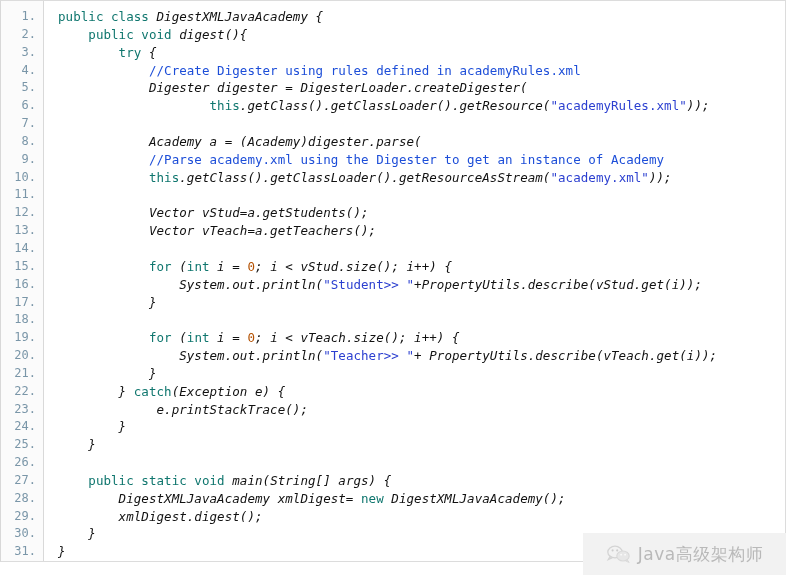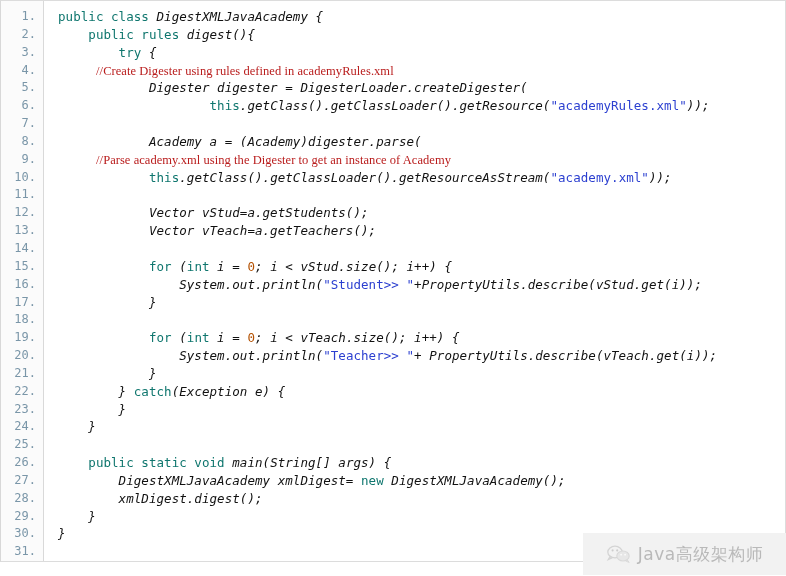--- a/index.html
+++ b/index.html
@@ -64,21 +64,21 @@
     line-height: 17.85px;
     font-size: 12.5px;
     white-space: pre;
     color: #000000;
     letter-spacing: 0.05px;
   }
 
   
   .kw   { color: #0f766e; }
   .str  { color: #2b3fd0; }
-  .cmt  { color: #b91c1c; font-family: Liberation Serif, serif; }
+  .cmt  { color: #1d4ed8; }
   .num  { color: #b35000; }
   .pln  { color: #111111; font-style: italic; }
 
   
   #watermark {
     position: absolute;
     right: 0px;
     bottom: 1px;
     width: 203px;
     height: 42px;
@@ -137,41 +137,42 @@
       <span class="ln">26.</span>
       <span class="ln">27.</span>
       <span class="ln">28.</span>
       <span class="ln">29.</span>
       <span class="ln">30.</span>
       <span class="ln">31.</span>
     </div>
 
   <div id="code-pane">
       <span class="cl"><span class="kw">public class </span><span class="pln">DigestXMLJavaAcademy {</span></span>
-      <span class="cl"><span class="pln">    </span><span class="kw">public rules </span><span class="pln">digest(){</span></span>
+      <span class="cl"><span class="pln">    </span><span class="kw">public void </span><span class="pln">digest(){</span></span>
       <span class="cl"><span class="pln">        </span><span class="kw">try</span><span class="pln"> {</span></span>
       <span class="cl"><span class="cmt">            //Create Digester using rules defined in academyRules.xml</span></span>
       <span class="cl"><span class="pln">            Digester digester = DigesterLoader.createDigester(</span></span>
       <span class="cl"><span class="pln">                    </span><span class="kw">this</span><span class="pln">.getClass().getClassLoader().getResource(</span><span class="str">"academyRules.xml"</span><span class="pln">));</span></span>
       <span class="cl">&nbsp;</span>
       <span class="cl"><span class="pln">            Academy a = (Academy)digester.parse(</span></span>
       <span class="cl"><span class="cmt">            //Parse academy.xml using the Digester to get an instance of Academy</span></span>
       <span class="cl"><span class="pln">            </span><span class="kw">this</span><span class="pln">.getClass().getClassLoader().getResourceAsStream(</span><span class="str">"academy.xml"</span><span class="pln">));</span></span>
       <span class="cl">&nbsp;</span>
       <span class="cl"><span class="pln">            Vector vStud=a.getStudents();</span></span>
       <span class="cl"><span class="pln">            Vector vTeach=a.getTeachers();</span></span>
       <span class="cl">&nbsp;</span>
       <span class="cl"><span class="pln">            </span><span class="kw">for</span><span class="pln"> (</span><span class="kw">int</span><span class="pln"> i = </span><span class="num">0</span><span class="pln">; i &lt; vStud.size(); i++) {</span></span>
       <span class="cl"><span class="pln">                System.out.println(</span><span class="str">"Student&gt;&gt; "</span><span class="pln">+PropertyUtils.describe(vStud.get(i));</span></span>
       <span class="cl"><span class="pln">            }</span></span>
       <span class="cl">&nbsp;</span>
       <span class="cl"><span class="pln">            </span><span class="kw">for</span><span class="pln"> (</span><span class="kw">int</span><span class="pln"> i = </span><span class="num">0</span><span class="pln">; i &lt; vTeach.size(); i++) {</span></span>
       <span class="cl"><span class="pln">                System.out.println(</span><span class="str">"Teacher&gt;&gt; "</span><span class="pln">+ PropertyUtils.describe(vTeach.get(i));</span></span>
       <span class="cl"><span class="pln">            }</span></span>
       <span class="cl"><span class="pln">        } </span><span class="kw">catch</span><span class="pln">(Exception e) {</span></span>
+      <span class="cl"><span class="pln">             e.printStackTrace();</span></span>
       <span class="cl"><span class="pln">        }</span></span>
       <span class="cl"><span class="pln">    }</span></span>
       <span class="cl">&nbsp;</span>
       <span class="cl"><span class="pln">    </span><span class="kw">public static void </span><span class="pln">main(String[] args) {</span></span>
       <span class="cl"><span class="pln">        DigestXMLJavaAcademy xmlDigest= </span><span class="kw">new</span><span class="pln"> DigestXMLJavaAcademy();</span></span>
       <span class="cl"><span class="pln">        xmlDigest.digest();</span></span>
       <span class="cl"><span class="pln">    }</span></span>
       <span class="cl"><span class="pln">}</span></span>
     </div>
 

